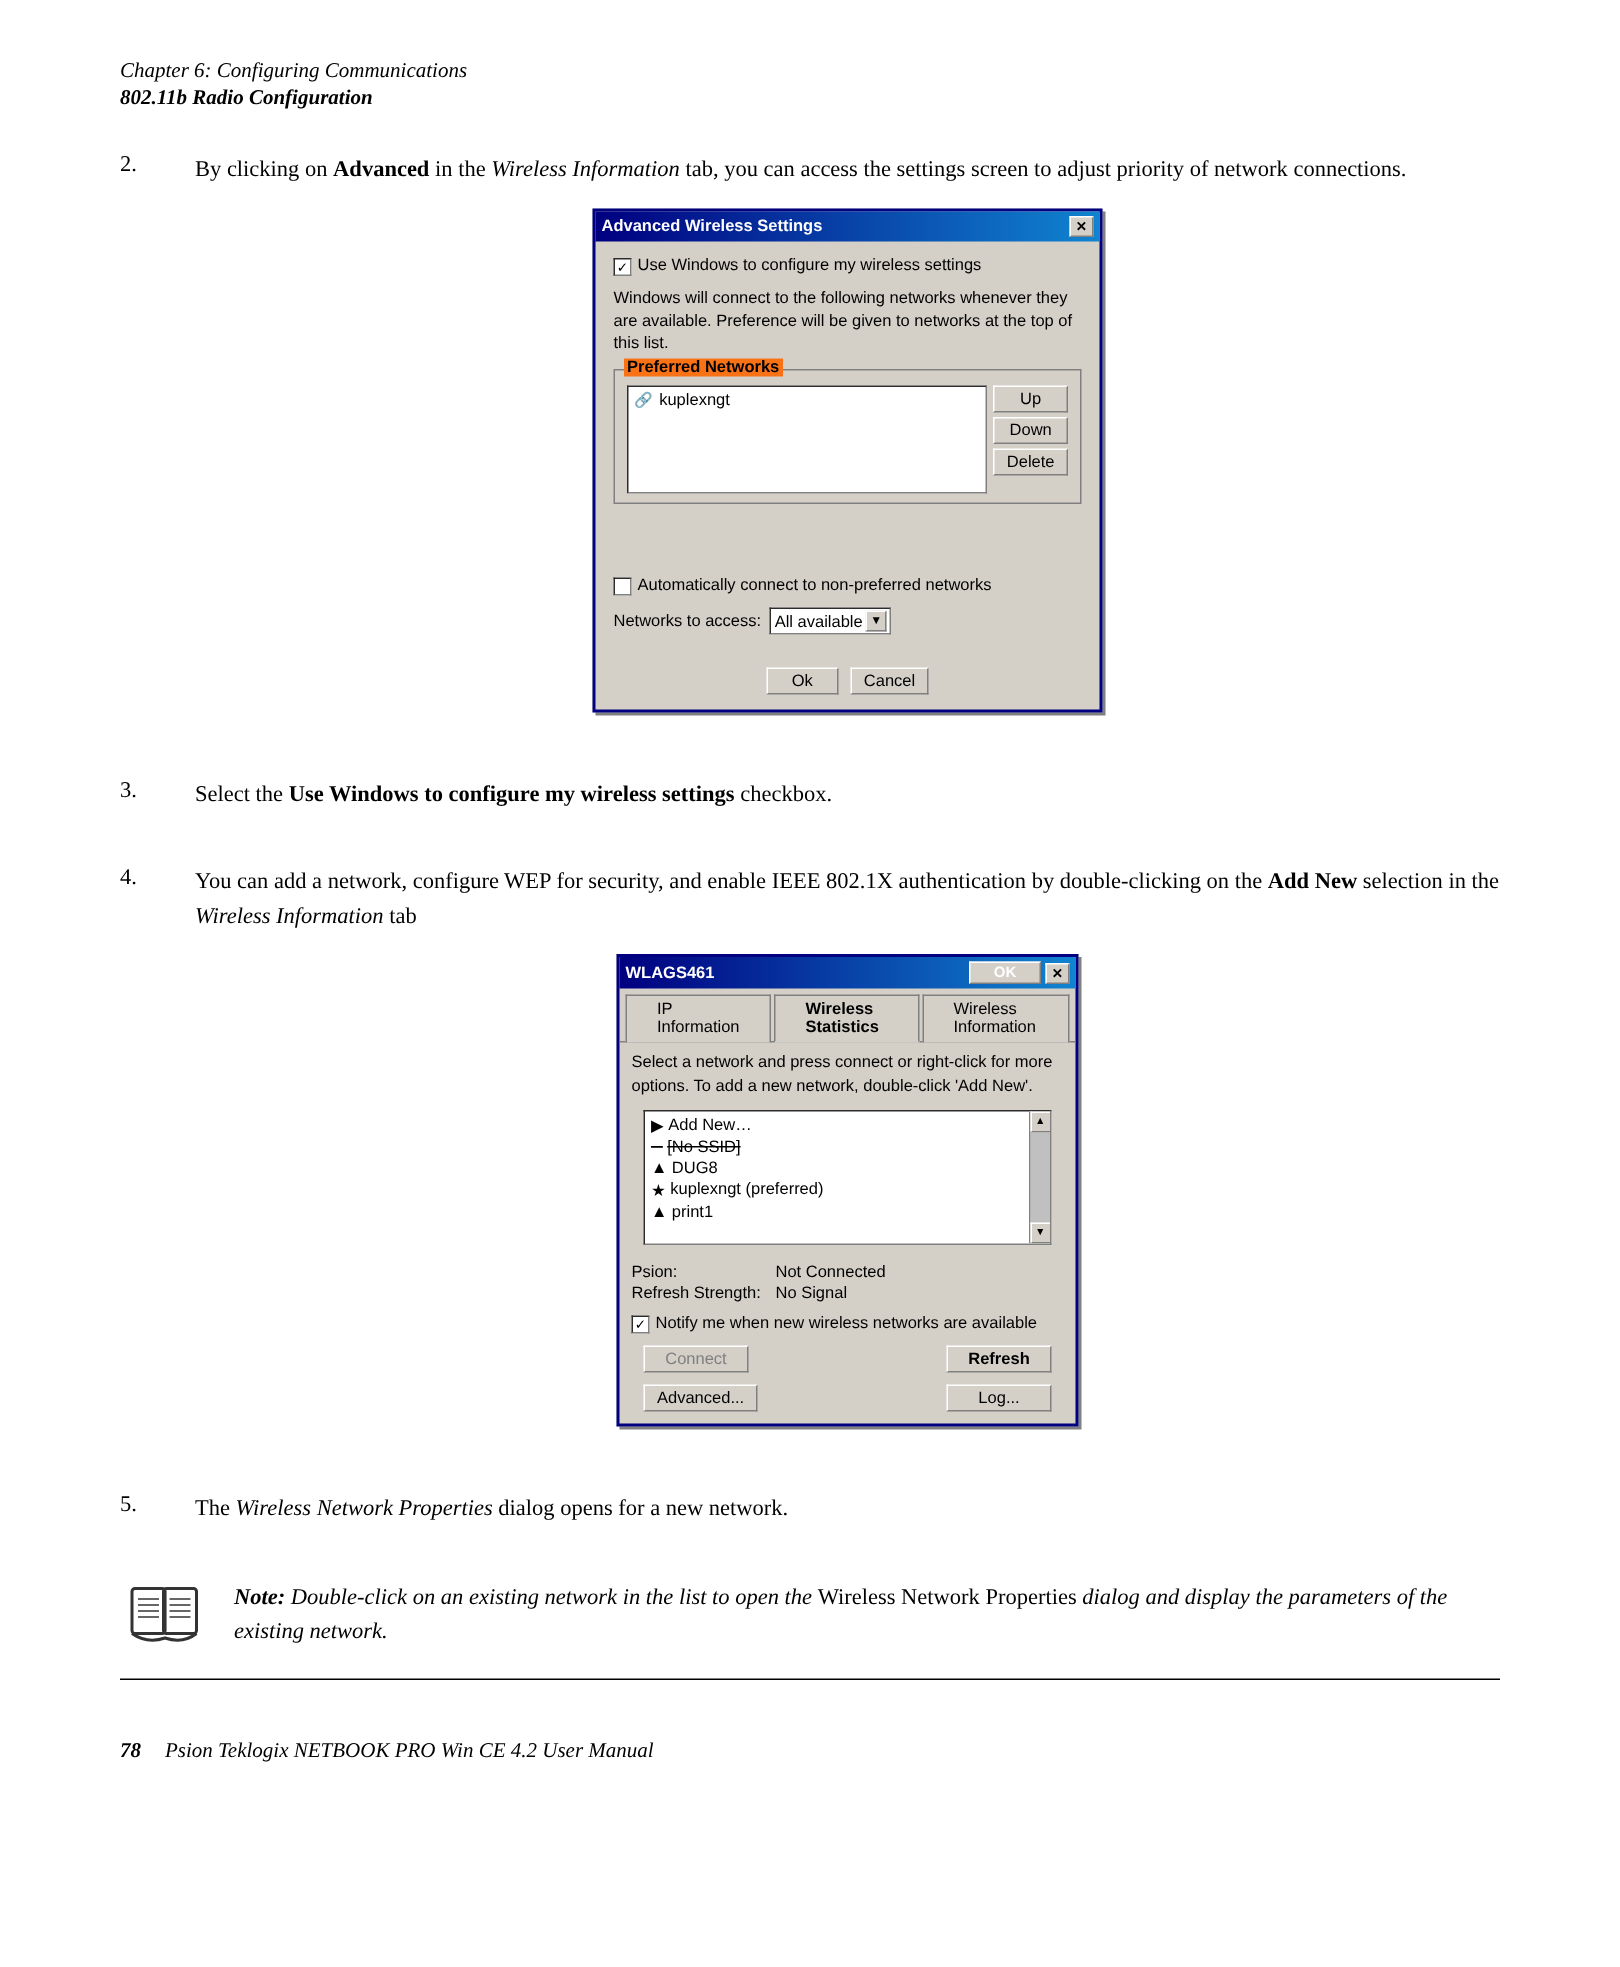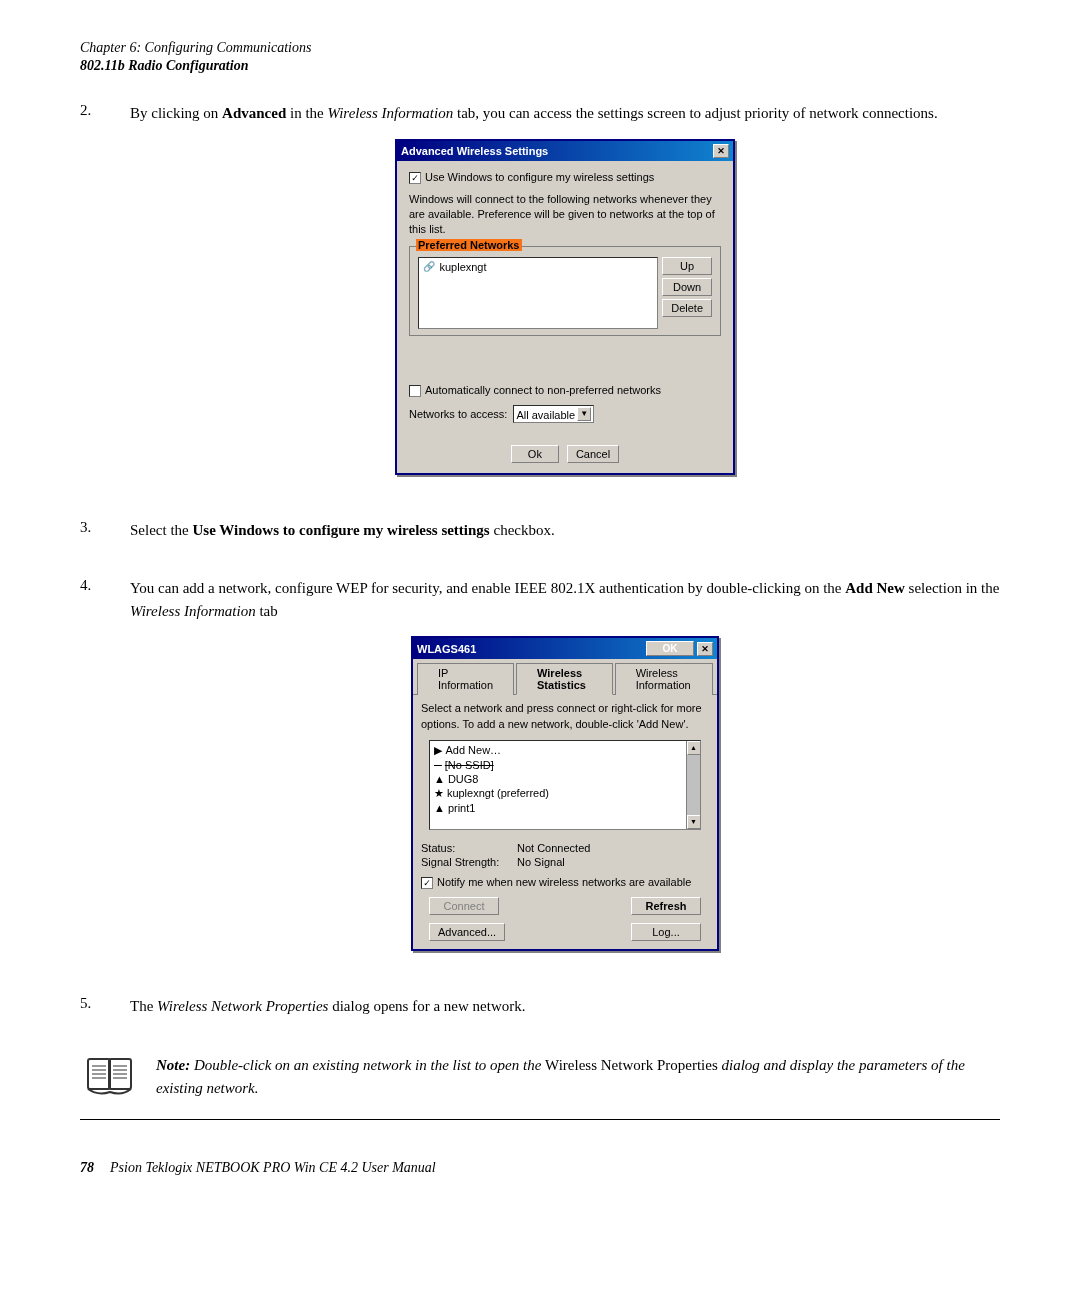--- a/index.html
+++ b/index.html
@@ -502,25 +502,25 @@
             <div class="win-scrollbar">
               <div class="win-scrollbar-up">▲</div>
               <div class="win-scrollbar-track"></div>
               <div class="win-scrollbar-down">▼</div>
             </div>
           </div>
         </div>
 
         <div class="win-status-area">
           <div class="win-status-row">
-            <span class="win-status-label">Status:</span>
+            <span class="win-status-label">Psion:</span>
             <span>Not Connected</span>
           </div>
           <div class="win-status-row">
-            <span class="win-status-label">Signal Strength:</span>
+            <span class="win-status-label">Refresh Strength:</span>
             <span>No Signal</span>
           </div>
         </div>
 
         <div class="win-notify-row">
           <div class="win-checkbox">✓</div>
           <span>Notify me when new wireless networks are available</span>
         </div>
 
         <div class="win-dialog2-footer">

